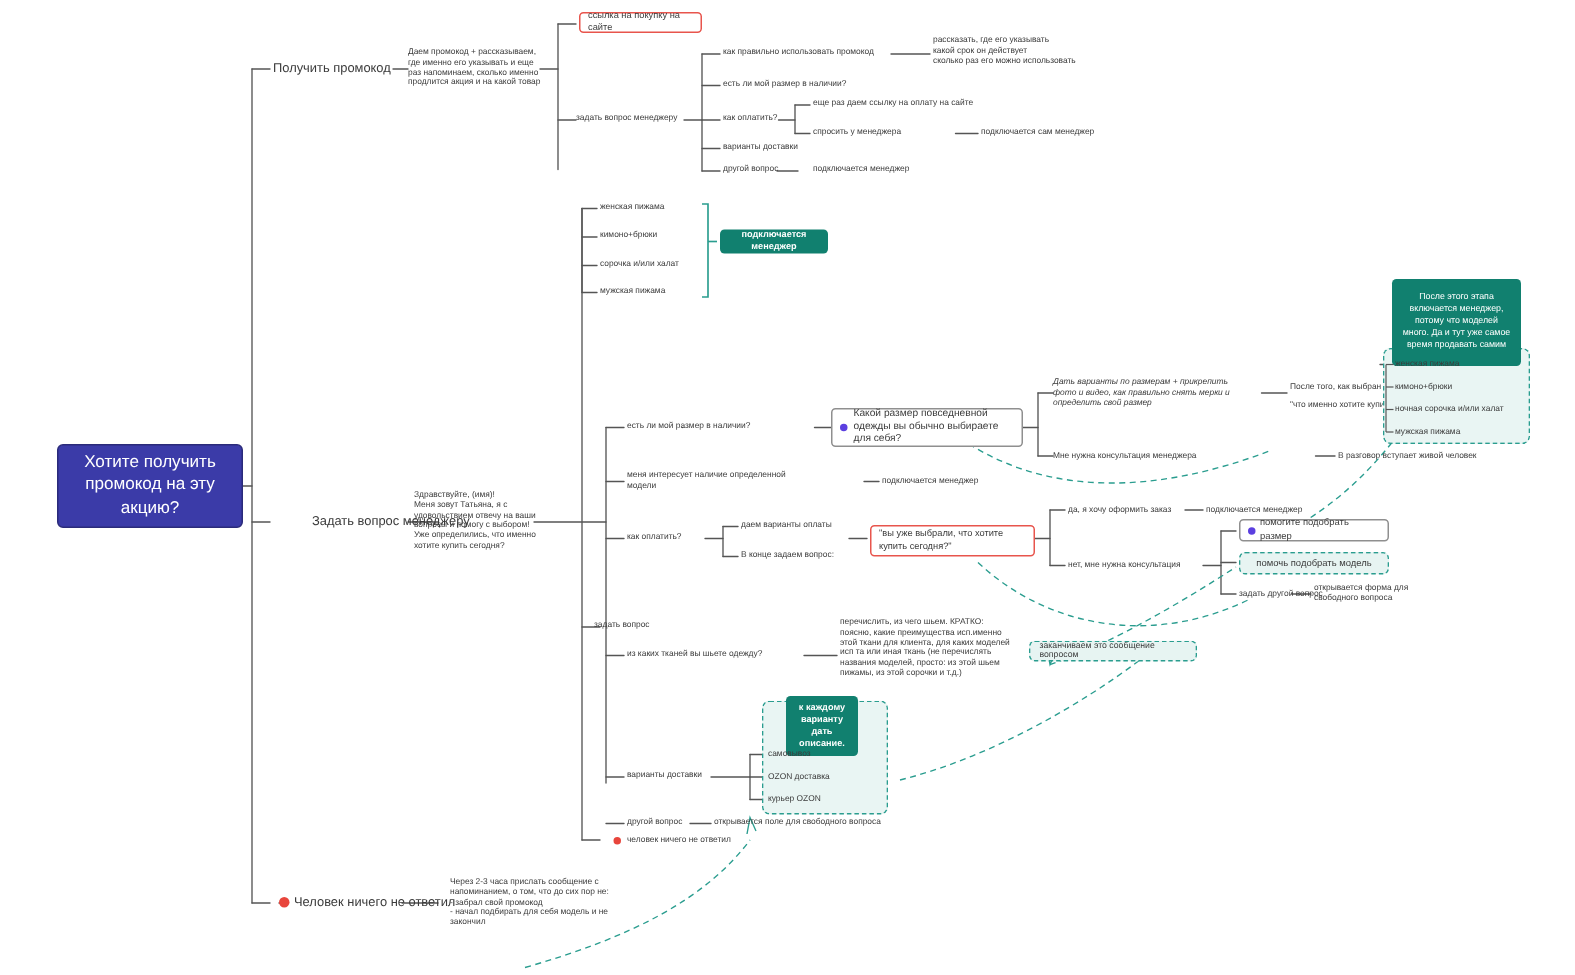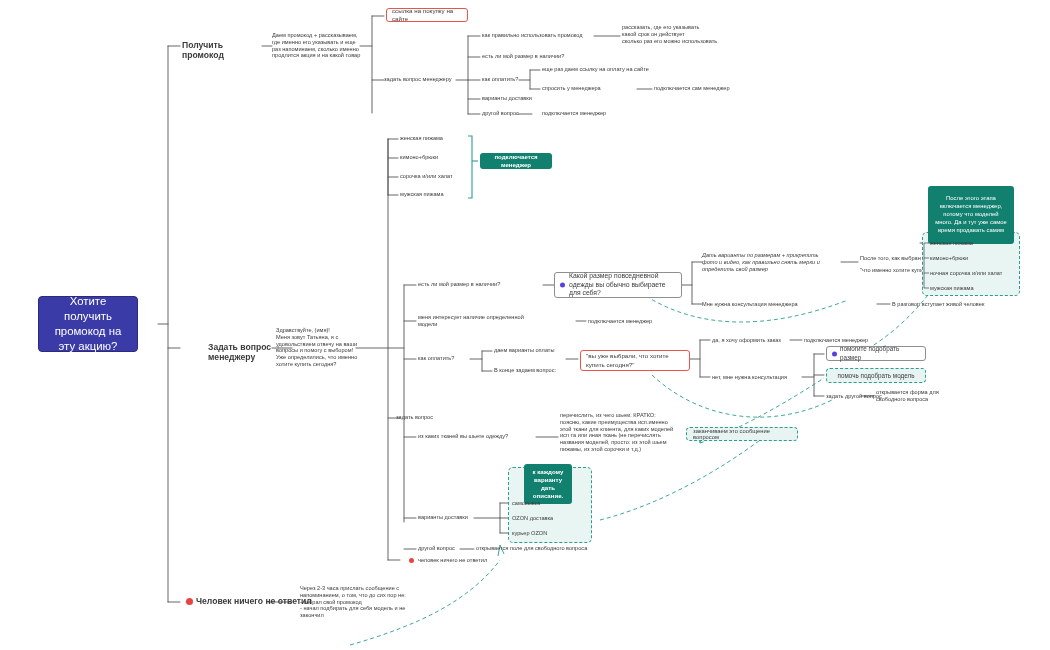--- a/index.html
+++ b/index.html
@@ -5,26 +5,26 @@
   html,body{margin:0;padding:0;}
   body{
     width:1050px;height:650px;background:#ffffff;
     font-family:"Liberation Sans","DejaVu Sans",sans-serif;
     color:#3b3b3b;position:relative;overflow:hidden;
   }
   #canvas{position:absolute;left:0;top:0;width:1050px;height:650px;}
   svg.wires{position:absolute;left:0;top:0;width:1050px;height:650px;pointer-events:none;}
   .node{position:absolute;white-space:pre-wrap;line-height:1.22;}
   .t6{font-size:5.6px;}
-  .t9{font-size:8.6px;font-weight:bold;}
+  .t9{font-size:8.6px;}
   .ital{font-style:italic;}
 
   
   .root{
-    position:absolute;left:38px;top:296px;width:100px;height:56px;
+    position:absolute;left:38px;top:296px;width:124px;height:56px;
     background:#3b3ba8;border:1px solid #2b2b7a;border-radius:4px;
     color:#ffffff;font-size:11.4px;line-height:1.32;
     display:flex;align-items:center;justify-content:center;text-align:center;
     box-sizing:border-box;padding:2px 6px;
   }
   
   .teal{
     background:#11806f;color:#ffffff;border-radius:3px;
     display:flex;align-items:center;justify-content:center;text-align:center;
     box-sizing:border-box;padding:3px 5px;font-size:6.1px;line-height:1.35;

